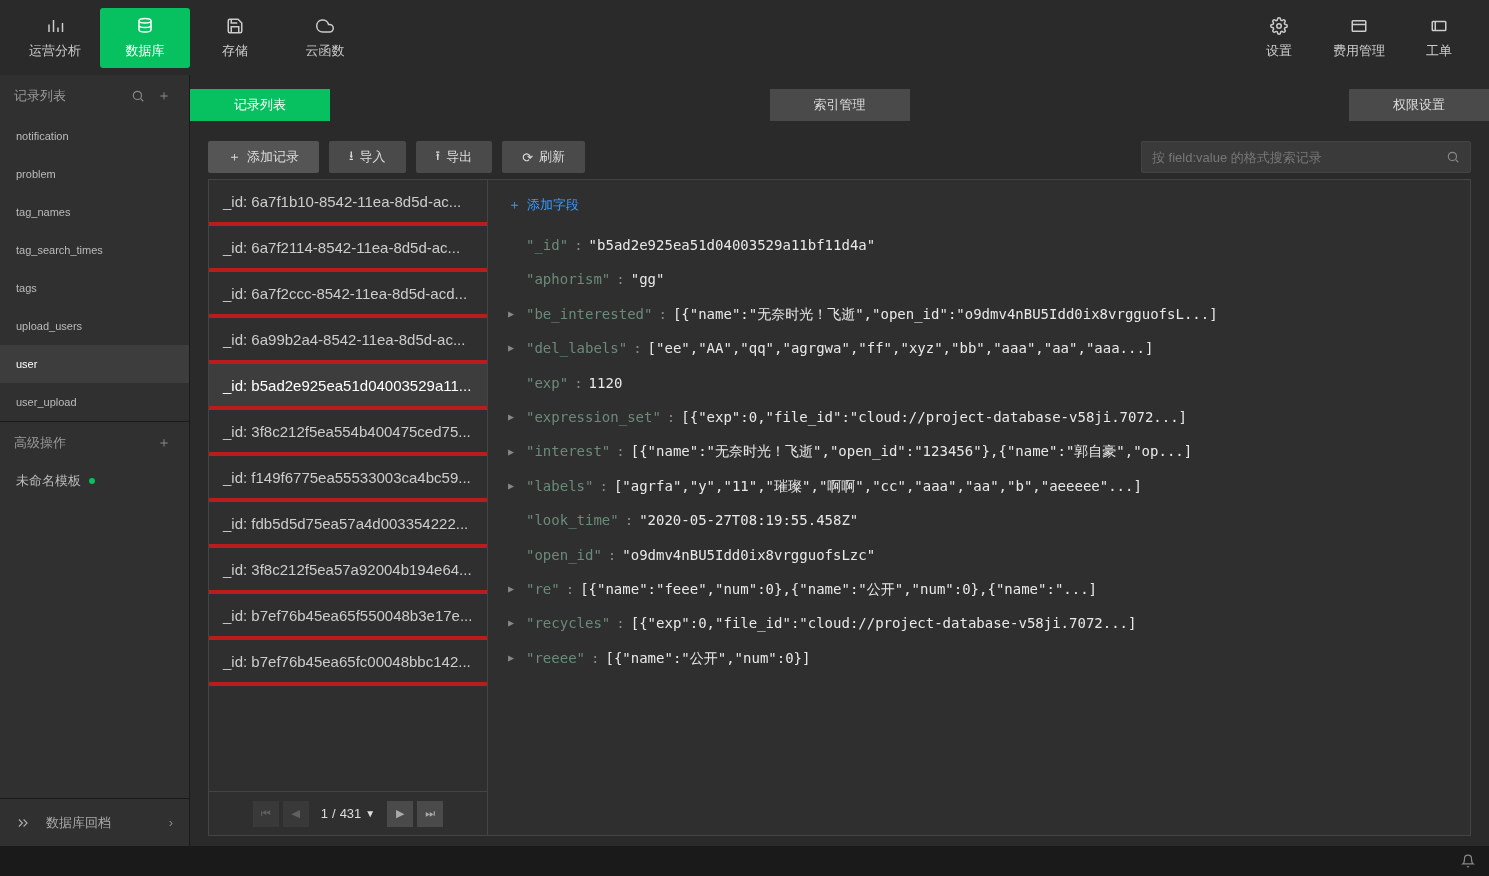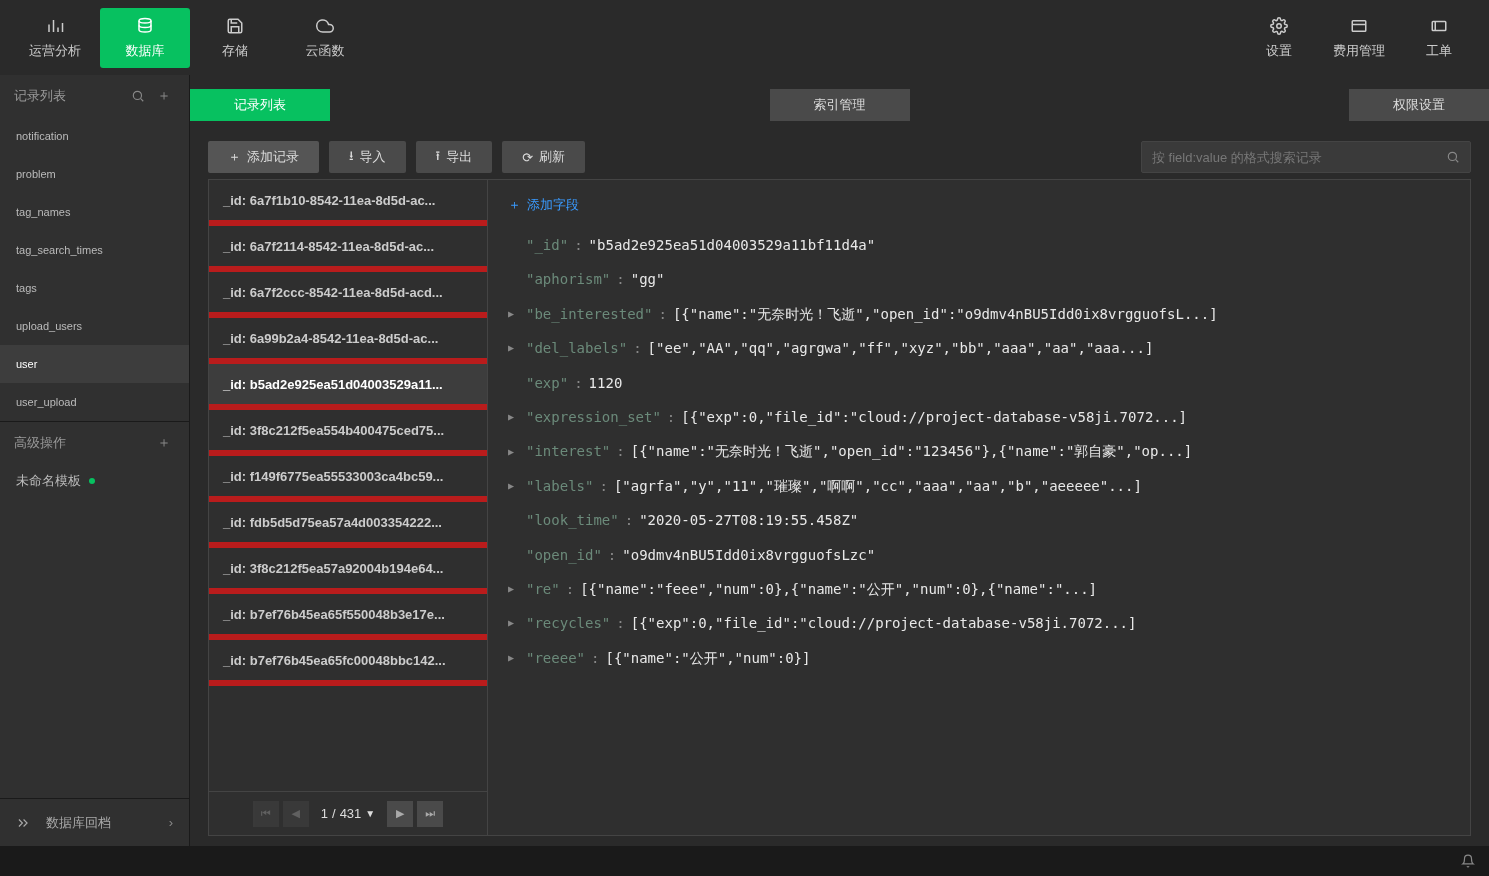--- a/index.html
+++ b/index.html
@@ -40,21 +40,21 @@
 .tb-btn.primary { background:#555; }
 .tb-spacer { flex:1; }
 .search-box { width:330px; height:32px; background:#3a3a3a; border:1px solid #444; display:flex; align-items:center; padding:0 10px; color:#888; border-radius:2px; }
 .search-box input { flex:1; background:transparent; border:none; outline:none; color:#14b8a6; font-size:13px; }
 .search-box input::placeholder { color:#777; }
 
 
 .panes { flex:1; display:flex; overflow:hidden; padding:0 18px 10px 18px; gap:0; }
 .pane-left { width:280px; border:1px solid #444; background:#2f2f2f; display:flex; flex-direction:column; }
 .rec-list { flex:1; overflow:auto; }
-.rec-item { height:46px; display:flex; align-items:center; padding:0 14px; color:#ccc; cursor:pointer; border-bottom:6px solid #b91c1c; font-size:13px; white-space:nowrap; overflow:hidden; text-overflow:ellipsis;font-weight:bold; }
+.rec-item { height:46px; display:flex; align-items:center; padding:0 14px; color:#ccc; cursor:pointer; border-bottom:4px solid #b91c1c; font-size:15px; white-space:nowrap; overflow:hidden; text-overflow:ellipsis; }
 .rec-item.selected { background:#3d3d3d; color:#fff; }
 .pager { height:44px; display:flex; align-items:center; justify-content:center; gap:4px; border-top:1px solid #444; }
 .pg-btn { width:26px; height:26px; background:#4a4a4a; display:flex; align-items:center; justify-content:center; color:#aaa; cursor:pointer; font-size:11px; }
 .pg-btn.disabled { opacity:.4; }
 .pg-info { padding:0 8px; color:#ddd; display:flex; align-items:center; gap:4px; }
 
 .pane-right { flex:1; border:1px solid #444; border-left:none; background:#2f2f2f; padding:16px 20px; overflow:auto; font-family:Consolas,Monaco,monospace; }
 .add-field { color:#3a9bff; cursor:pointer; display:inline-flex; align-items:center; gap:6px; margin-bottom:14px; font-family:"Microsoft YaHei",Arial,sans-serif; }
 .doc-row { display:flex; align-items:center; padding:6px 0; gap:6px; font-size:14px; line-height:1.6; }
 .expander { width:12px; color:#888; cursor:pointer; font-size:10px; }

